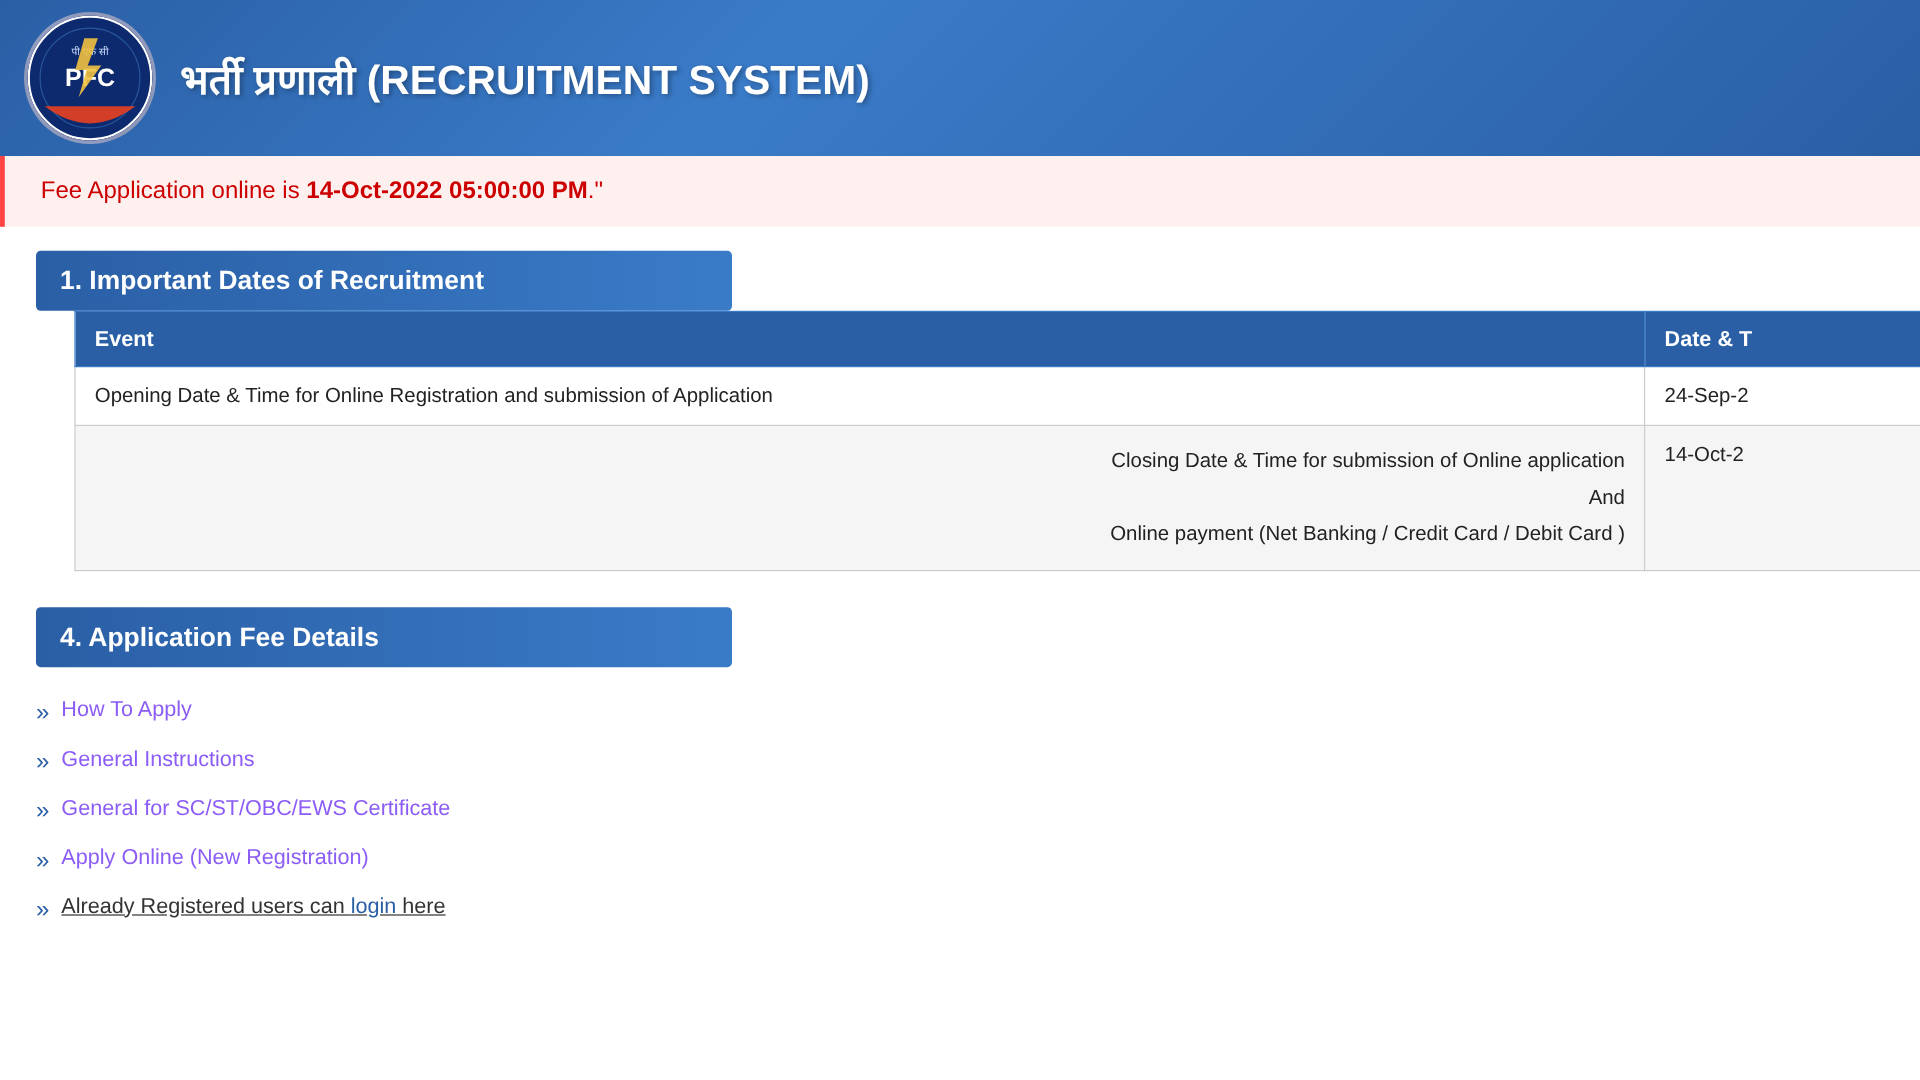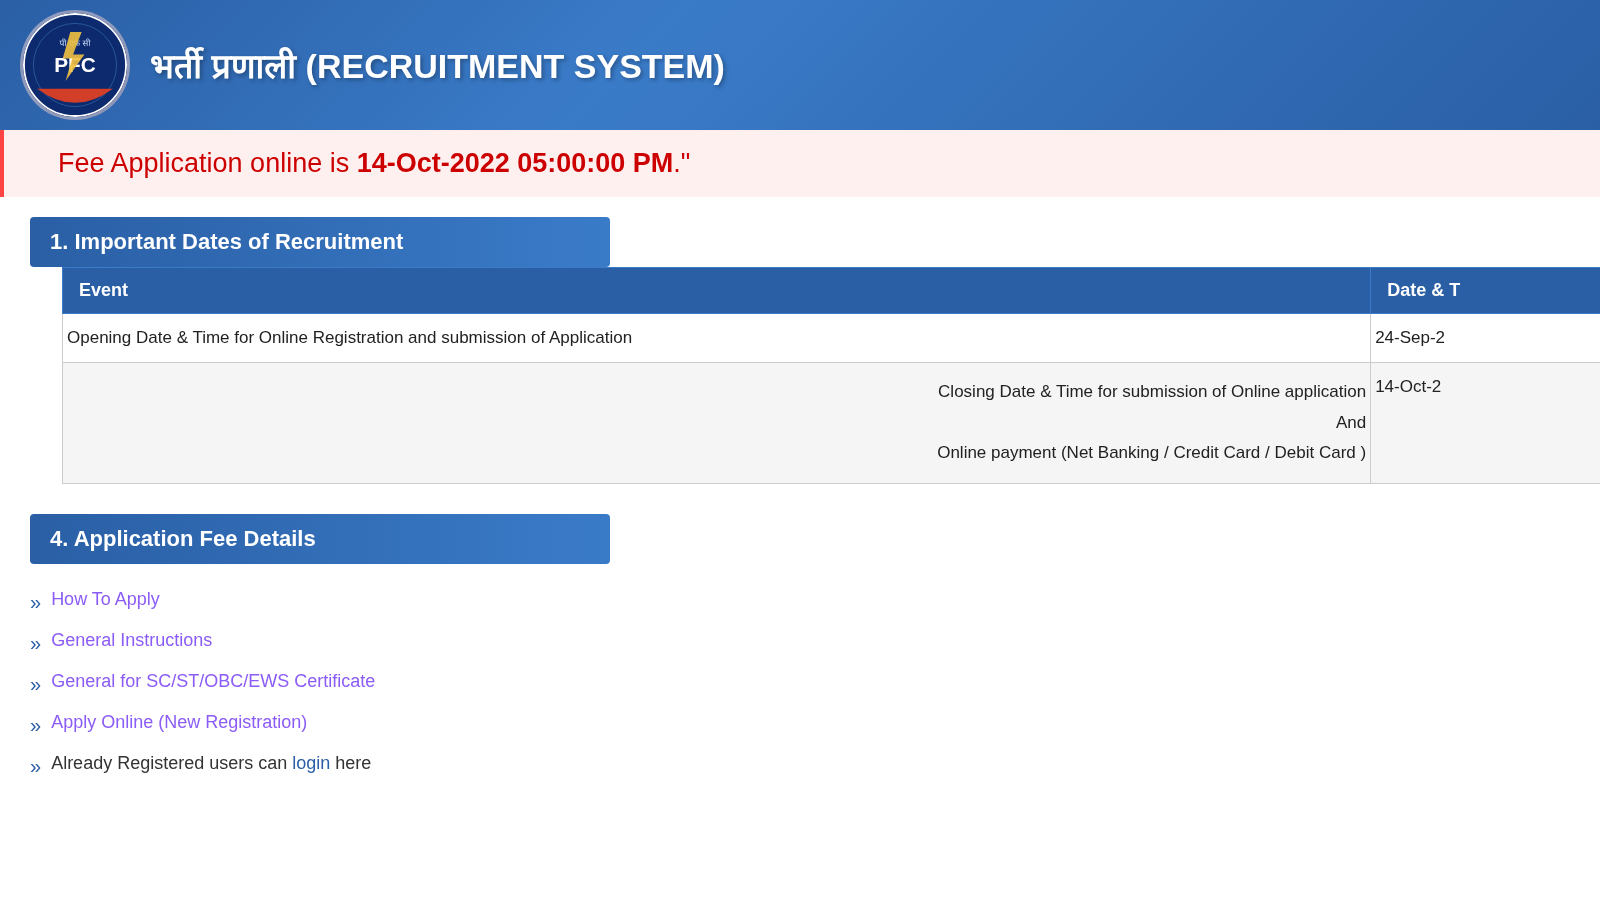--- a/index.html
+++ b/index.html
@@ -58,22 +58,21 @@
     
     .notice-bar {
       background: #fff0f0;
       border-left: 4px solid #ff4444;
       padding: 18px 30px;
       margin: 0;
     }
 
     .notice-text {
       color: #cc0000;
-      font-size: 27px;
-      margin-left: 24px;
+      font-size: 20px;
     }
 
     .notice-text strong {
       font-weight: bold;
       color: #cc0000;
     }
 
     
     .main-content {
       padding: 20px 30px;
@@ -112,21 +111,21 @@
 
     .data-table th:first-child {
       width: 85%;
     }
 
     .data-table th:last-child {
       width: 15%;
     }
 
     .data-table td {
-      padding: 14px 4px;
+      padding: 14px 16px;
       font-size: 17px;
       border: 1px solid #cccccc;
       vertical-align: top;
       color: #222222;
     }
 
     .data-table tr:nth-child(even) td {
       background: #f5f5f5;
     }
 
@@ -160,20 +159,21 @@
     }
 
     .link-text {
       color: #8b5cf6;
       text-decoration: none;
       cursor: pointer;
     }
 
     .plain-text {
       color: #333333;
+      text-decoration: underline;
     }
 
     .inline-link {
       color: #2a5fa5;
       text-decoration: none;
       cursor: pointer;
     }
 
     
     .section-wrapper {

